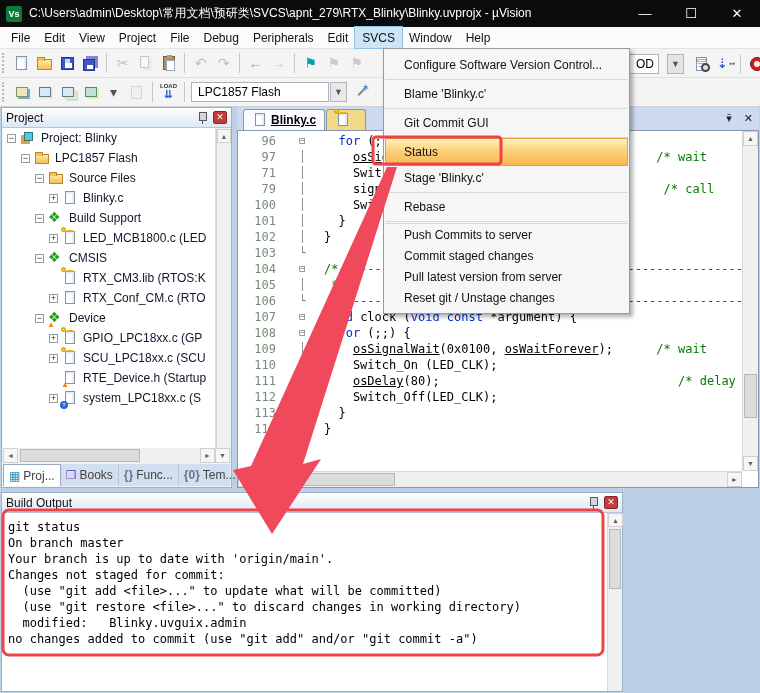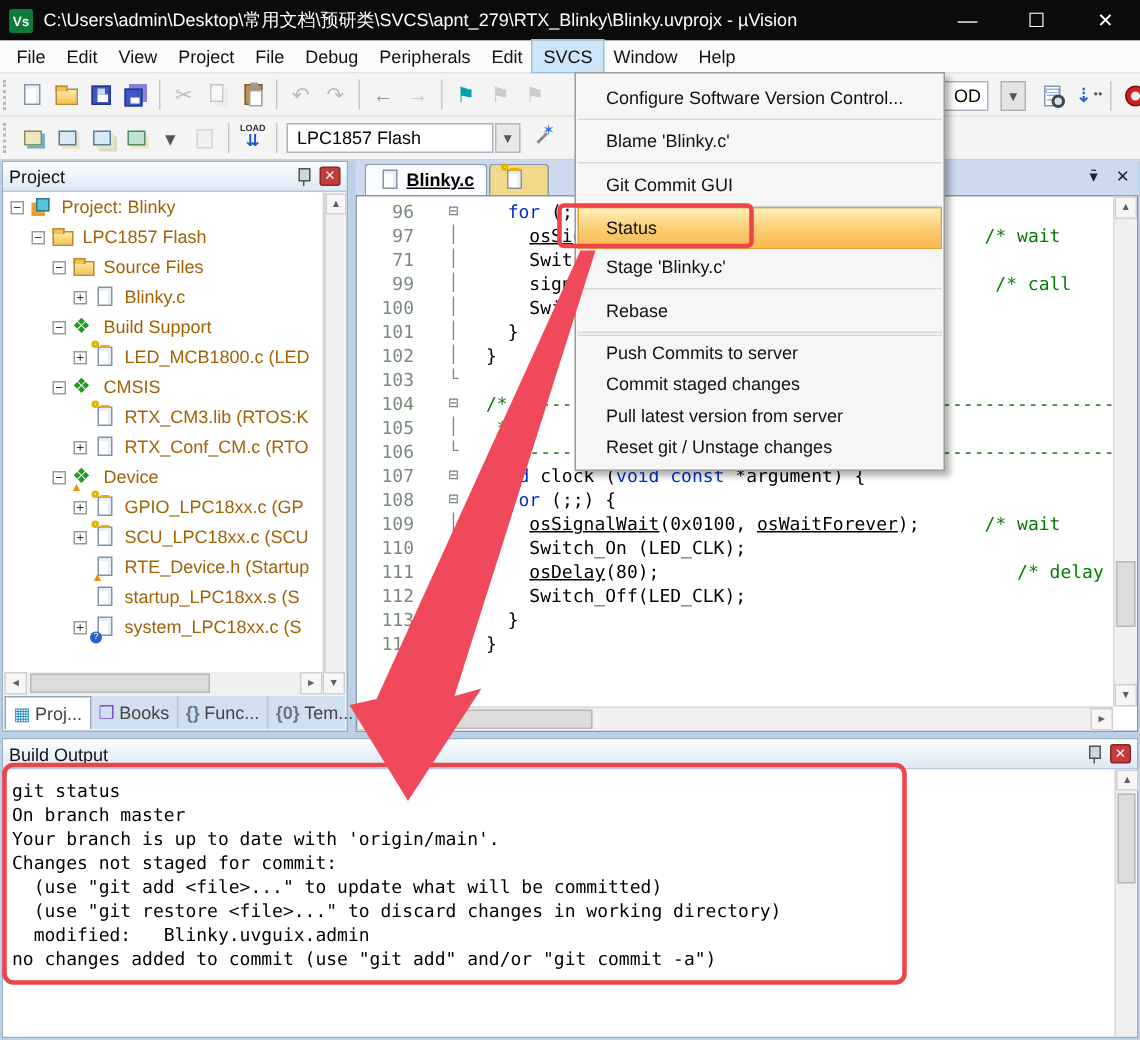--- a/index.html
+++ b/index.html
@@ -92,21 +92,21 @@
   .ti-target { position:absolute; left:4px; top:1px; width:9px; height:9px; background:#58c6d8; border:1px solid #2a7a8a; box-shadow:-3px 3px 0 #e8a030; }
   .ti-folder { position:absolute; left:1px; top:3px; width:14px; height:10px; background:linear-gradient(#ffe9a8,#f2c351); border:1px solid #b98a28; }
   .ti-folder::before { content:""; position:absolute; top:-3px; left:-1px; width:6px; height:3px; background:#f2c351; border:1px solid #b98a28; border-bottom:none; }
   .ti-file { position:absolute; left:3px; top:0; width:10px; height:13px; background:#fff; border:1px solid #8494a8; box-shadow:inset -2px 2px 0 #e8eef4; }
   .ti-cmp { position:absolute; left:0; top:-2px; font-size:14px; line-height:16px; color:#18a018; font-weight:bold; }
   .ov-key { position:absolute; left:-1px; top:-4px; width:5px; height:5px; border:2px solid #e0b400; border-radius:50%; z-index:2; }
   .ov-key::after { content:""; position:absolute; left:4px; top:1px; width:6px; height:2px; background:#e0b400; }
   .ov-warn { position:absolute; left:-1px; bottom:-3px; color:#f09000; font-size:8px; line-height:8px; z-index:2; }
   .ov-info { position:absolute; left:-2px; bottom:-3px; width:8px; height:8px; background:#2d5fd0; color:#fff; border-radius:50%;
     font-size:6px; line-height:8px; text-align:center; z-index:2; }
-  .tlabel { font-size:12px; color:#a16207; }
+  .tlabel { font-size:12px; color:#0f172a; }
   
   #tree-vsb { position:absolute; right:1px; top:21px; width:14px; bottom:39px; background:#f0f0f0; border-left:1px solid #d0d0d0; }
   .sb-btn { background:#f6f6f6; border:1px solid #d0d0d0; color:#606060; text-align:center; }
   #tree-vsb .sb-btn { width:14px; height:14px; font-size:7px; line-height:13px; }
   #tree-hsb { position:absolute; left:1px; bottom:24px; right:1px; height:15px; background:#f0f0f0; display:flex; }
   #tree-hsb .sb-btn { width:15px; height:15px; font-size:7px; line-height:14px; }
   #tree-hsb .thumb { width:120px; height:13px; margin:1px 2px; background:#dcdcdc; border:1px solid #b8b8b8; }
   #tree-hsb .flex { flex:1; }
   
   #left-tabs { position:absolute; left:1px; right:1px; bottom:1px; height:22px; background:#d2dff0; display:flex; align-items:stretch; }
@@ -138,21 +138,21 @@
   .und { text-decoration:underline; }
   #code-vsb { position:absolute; right:0; top:0; width:16px; bottom:16px; background:#f0f0f0; border-left:1px solid #d8d8d8; }
   #code-vsb .sb-btn { width:15px; height:15px; font-size:7px; line-height:14px; }
   #code-vsb .thumb { position:absolute; left:1px; top:243px; width:13px; height:44px; background:#dcdcdc; border:1px solid #b8b8b8; }
   #code-hsb { position:absolute; left:0; bottom:0; right:16px; height:16px; background:#f0f0f0; border-top:1px solid #d8d8d8; display:flex; }
   #code-hsb .sb-btn { width:15px; height:15px; font-size:7px; line-height:14px; }
   #code-hsb .thumb { width:140px; height:13px; margin:1px 2px; background:#dcdcdc; border:1px solid #b8b8b8; }
   #code-hsb .flex { flex:1; }
 
   
-  #build-output { position:absolute; left:1px; top:492px; width:758px; height:200px; background:#fff; border:1px solid #9ab0c6; }
+  #build-output { position:absolute; left:1px; top:492px; width:622px; height:200px; background:#fff; border:1px solid #9ab0c6; }
   #bo-body { position:absolute; left:1px; top:20px; right:15px; bottom:0; background:#fff; overflow:hidden;
     font-family:"DejaVu Sans Mono","Liberation Mono",monospace; font-size:12px; line-height:16px; padding:6px 0 0 5px; white-space:pre; }
   #bo-vsb { position:absolute; right:0; top:20px; width:15px; bottom:0; background:#f0f0f0; border-left:1px solid #d8d8d8; }
   #bo-vsb .sb-btn { width:15px; height:14px; font-size:7px; line-height:13px; }
   #bo-vsb .thumb { position:absolute; left:1px; top:16px; width:12px; height:60px; background:#dcdcdc; border:1px solid #b8b8b8; }
 
   
   #svcs-menu { position:absolute; left:383px; top:48px; width:247px; background:#f6f6f6; border:1px solid #9a9a9a;
     box-shadow:3px 3px 4px rgba(0,0,0,.3); z-index:40; padding:3px 0 4px 0; }
   .mi { position:relative; height:26px; line-height:26px; padding-left:20px; color:#111; }
@@ -393,27 +393,20 @@
         </div>
         <div class="trow" style="padding-left: 46px;">
           <span class="exp-spacer"></span>
           <span class="tico">
             <span class="ti-file"></span>
             <span class="ov-warn">▲</span>
           </span>
           <span class="tlabel">RTE_Device.h (Startup</span>
         </div>
         <div class="trow" style="padding-left: 46px;">
-          <span class="exp-spacer"></span>
-          <span class="tico">
-            <span class="ti-file"></span>
-          </span>
-          <span class="tlabel">startup_LPC18xx.s (S</span>
-        </div>
-        <div class="trow" style="padding-left: 46px;">
           <span class="exp">+</span>
           <span class="tico">
             <span class="ti-file"></span>
             <span class="ov-info">?</span>
           </span>
           <span class="tlabel">system_LPC18xx.c (S</span>
         </div>
       </div>
     <div id="tree-vsb">
       <div class="sb-btn">▲</div>
@@ -462,21 +455,21 @@
       </div>
     <div id="edit-ctl">
       <span class="ec">▾̄</span>
       <span class="ec">✕</span>
     </div>
     <div id="code-frame">
       <div id="code">
           <div class="cl"><span class="ln">96</span><span class="fold">⊟</span><span class="src"><span>  </span><span class="kw">for</span><span> (;;) {</span></span></div>
           <div class="cl"><span class="ln">97</span><span class="fold">│</span><span class="src"><span>    </span><span class="und">osSignalWait</span><span>(0x0001, </span><span class="und">osWaitForever</span><span>);      </span><span class="cmt">/* wait</span></span></div>
           <div class="cl"><span class="ln">71</span><span class="fold">│</span><span class="src"><span>    Switch_On (LED_D);</span></span></div>
-          <div class="cl"><span class="ln">99</span><span class="fold">│</span><span class="src"><span>    signal_func(t_phaseA);                     </span><span class="cmt">/* call</span></span></div>
+          <div class="cl"><span class="ln">79</span><span class="fold">│</span><span class="src"><span>    signal_func(t_phaseA);                     </span><span class="cmt">/* call</span></span></div>
           <div class="cl"><span class="ln">100</span><span class="fold">│</span><span class="src"><span>    Switch_Off(LED_D);</span></span></div>
           <div class="cl"><span class="ln">101</span><span class="fold">│</span><span class="src"><span>  }</span></span></div>
           <div class="cl"><span class="ln">102</span><span class="fold">│</span><span class="src"><span>}</span></span></div>
           <div class="cl"><span class="ln">103</span><span class="fold">└</span><span class="src"></span></div>
           <div class="cl"><span class="ln">104</span><span class="fold">⊟</span><span class="src"><span class="cmt">/*----------------------------------------------------------------------------</span></span></div>
           <div class="cl"><span class="ln">105</span><span class="fold">│</span><span class="src"><span class="cmt"> *</span></span></div>
           <div class="cl"><span class="ln">106</span><span class="fold">└</span><span class="src"><span class="cmt"> *----------------------------------------------------------------------------</span></span></div>
           <div class="cl"><span class="ln">107</span><span class="fold">⊟</span><span class="src"><span class="kw">void</span><span> clock (</span><span class="kw">void</span><span> </span><span class="kw">const</span><span> *argument) {</span></span></div>
           <div class="cl"><span class="ln">108</span><span class="fold">⊟</span><span class="src"><span>  </span><span class="kw">for</span><span> (;;) {</span></span></div>
           <div class="cl"><span class="ln">109</span><span class="fold">│</span><span class="src"><span>    </span><span class="und">osSignalWait</span><span>(0x0100, </span><span class="und">osWaitForever</span><span>);      </span><span class="cmt">/* wait</span></span></div>

